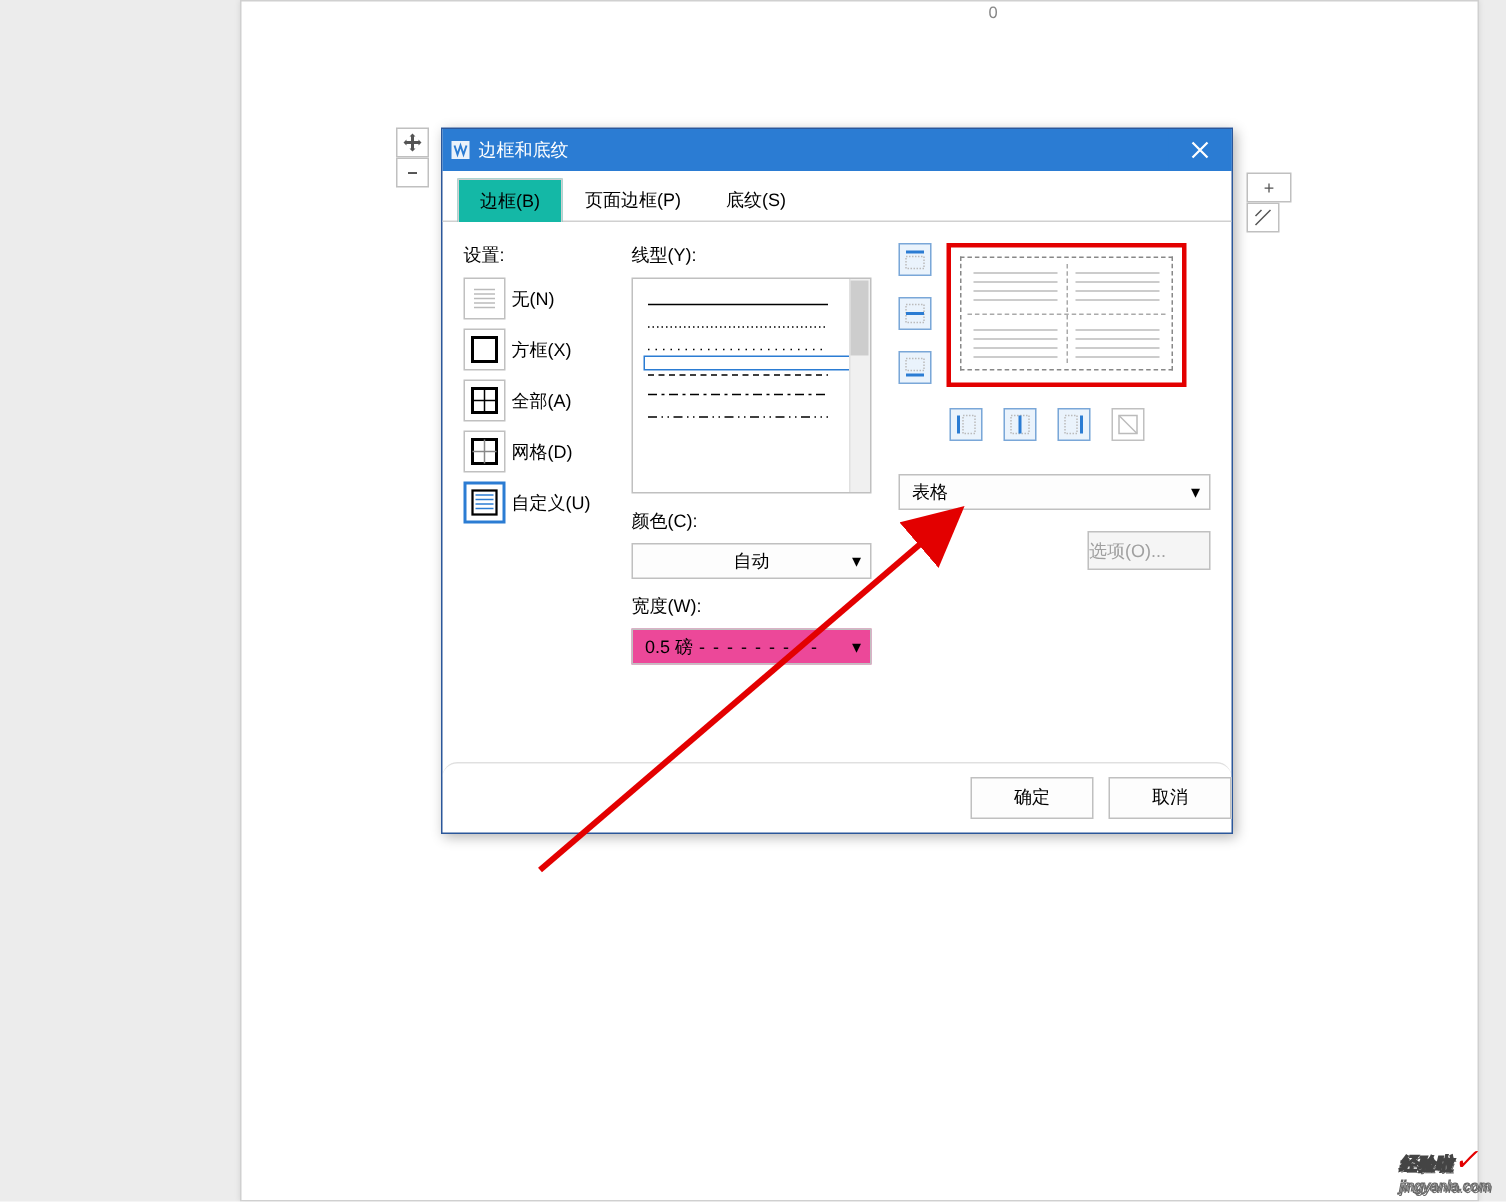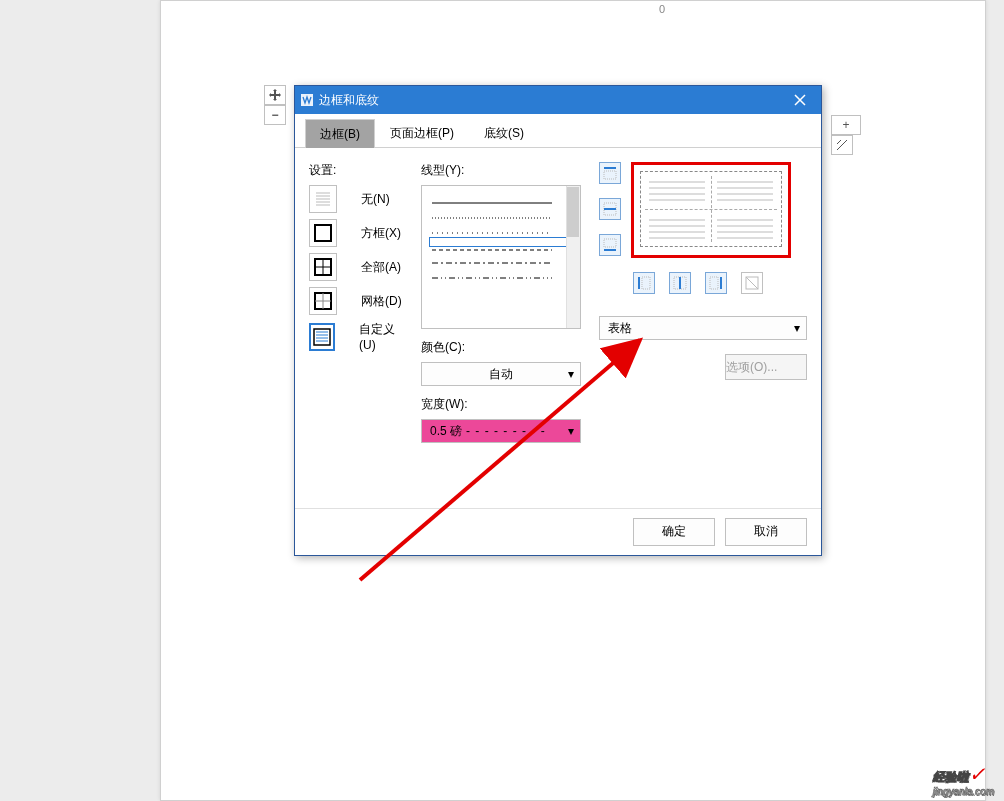--- a/index.html
+++ b/index.html
@@ -15,27 +15,27 @@
   .right-handle-btn { width: 22px; height: 20px; background: #fff; border: 1px solid #c0c0c0; display: flex; align-items: center; justify-content: center; }
 
   .dialog { position: absolute; left: 294px; top: 85px; width: 528px; height: 471px; background: #fff; border: 1px solid #2b579a; box-shadow: 2px 2px 8px rgba(0,0,0,0.3); }
   .titlebar { height: 28px; background: #2b7cd3; display: flex; align-items: center; color: #fff; }
   .titlebar-icon { width: 24px; display: flex; justify-content: center; }
   .titlebar-title { flex: 1; }
   .titlebar-close { width: 42px; height: 28px; display: flex; align-items: center; justify-content: center; background: #2b7cd3; }
 
   .tabs { display: flex; border-bottom: 1px solid #d0d0d0; padding: 0 10px; margin-top: 4px; height: 30px; }
   .tab { padding: 6px 14px; border: 1px solid transparent; border-bottom: none; cursor: default; }
-  .tab.active { border-color: #d0d0d0; background: #a3a3a3; position: relative; top: 1px; }
+  .tab.active { border-color: #d0d0d0; background: #14b8a6; position: relative; top: 1px; }
 
   .body { display: flex; padding: 14px; gap: 18px; height: 360px; }
 
   .col1 { width: 110px; }
   .section-label { margin-bottom: 6px; }
-  .setting-row { display: flex; align-items: center; gap: 24px; margin: 6px 0; cursor: default; }
+  .setting-row { display: flex; align-items: center; gap: 4px; margin: 6px 0; cursor: default; }
   .setting-icon { width: 28px; height: 28px; border: 1px solid #c0c0c0; display: flex; align-items: center; justify-content: center; }
   .setting-row.selected .setting-icon { border: 2px solid #2b7cd3; }
 
   .col2 { width: 160px; }
   .linetype-box { border: 1px solid #c0c0c0; width: 160px; height: 144px; position: relative; overflow: hidden; }
   .line-sample { margin: 7px 10px; height: 8px; }
   .line-sample.selected { outline: 1px solid #2b7cd3; padding: 2px; margin: 5px 8px; }
   .scrollbar-track { position: absolute; right: 0; top: 0; width: 14px; height: 100%; background: #f0f0f0; border-left: 1px solid #e0e0e0; }
   .scrollbar-thumb { position: absolute; right: 1px; top: 1px; width: 12px; height: 50px; background: #cdcdcd; }
 
@@ -56,21 +56,21 @@
   .preview-inner-v { position: absolute; top: 4px; bottom: 4px; left: 50%; border-left: 1px dashed #aaa; }
 
   .preview-bottom-btns { display: flex; gap: 14px; margin-left: 34px; margin-top: 14px; }
   .pbtn-diag { width: 22px; height: 22px; border: 1px solid #c0c0c0; background: #fff; display: flex; align-items: center; justify-content: center; }
 
   .applyto-row { margin-top: 22px; margin-left: 0; }
   .applyto-combo { width: 208px; height: 24px; border: 1px solid #c0c0c0; display: flex; align-items: center; padding-left: 8px; position: relative; background: #fdfdfd; margin-top: 4px; }
 
   .options-btn { width: 82px; height: 26px; border: 1px solid #c0c0c0; background: #f5f5f5; color: #a0a0a0; float: right; margin-top: 14px; display: flex; align-items: center; justify-content: flex-start; }
 
-  .footer { border-top: 1px solid #e0e0e0; height: 46px; display: flex; justify-content: flex-end; align-items: center; padding-right: 14px; gap: 10px; }
+  .footer { border-top: 1px solid #e0e0e0; height: 46px; display: flex; justify-content: flex-end; align-items: center; gap: 10px; border-radius: 10px; }
   .btn { width: 82px; height: 28px; border: 1px solid #c0c0c0; background: #fdfdfd; display: flex; align-items: center; justify-content: center; }
 
   .arrow-annotation { position: absolute; left: 340px; top: 280px; pointer-events: none; }
 
   .watermark { position: absolute; right: 10px; bottom: 4px; font-size: 14px; font-weight: normal; color: #fff; -webkit-text-stroke: 1.5px #444; text-shadow: 1px 1px 0 #666; font-style: italic; }
   .wm-check { color: #e30000; -webkit-text-stroke: 0; text-shadow: none; font-size: 20px; }
   .wm-sub { font-size: 10px; -webkit-text-stroke: 0.7px #666; display: block; text-align: right; }
 </style>
 </head>
 <body>

